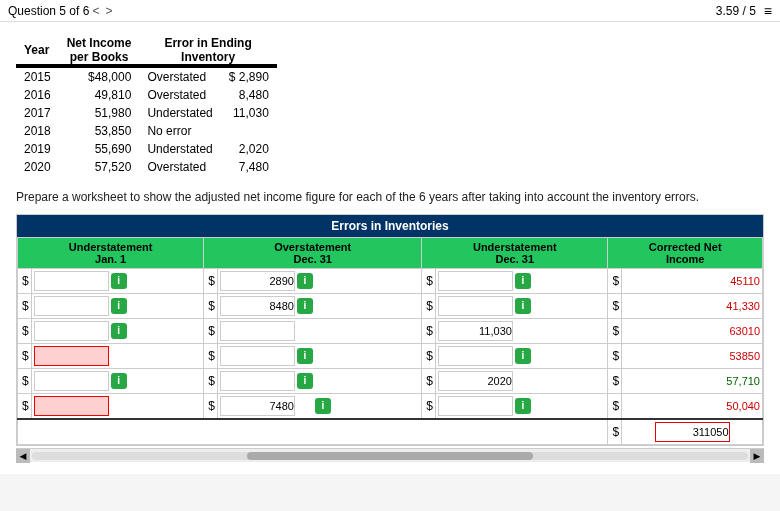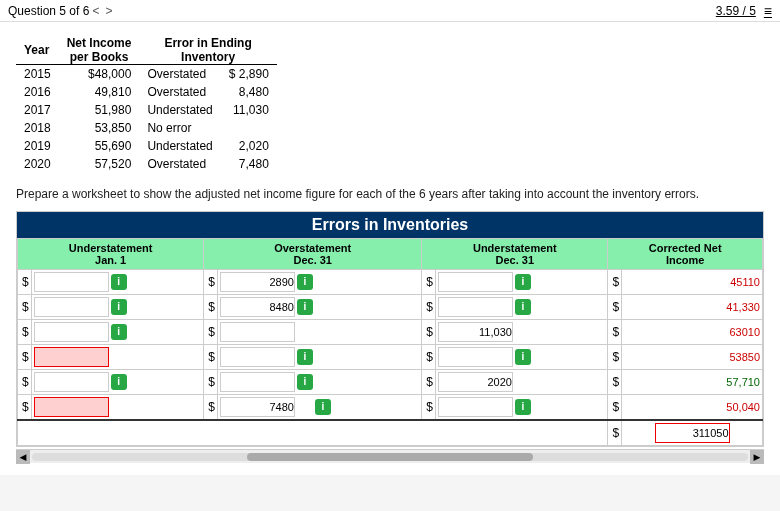--- a/index.html
+++ b/index.html
@@ -35,21 +35,20 @@
       cursor: pointer;
       font-size: 12px;
       color: #555;
       padding: 0 3px;
     }
     .top-right {
       display: flex;
       align-items: center;
       gap: 8px;
       font-size: 12px;
-      text-decoration: underline;
     }
     .score {
       font-size: 12px;
     }
     .menu-icon {
       font-size: 14px;
       cursor: pointer;
     }
 
     .content {
@@ -65,21 +64,21 @@
 
     .data-table {
       border-collapse: collapse;
       margin-bottom: 14px;
       font-size: 12px;
     }
     .data-table th {
       font-weight: bold;
       text-align: center;
       padding: 2px 8px;
-      border-bottom: 1px solid #000000;
+      border-bottom: 4px solid #000000;
     }
     .data-table th.left {
       text-align: left;
     }
     .data-table td {
       padding: 2px 8px;
       text-align: right;
       margin-left: 48px;
     }
     .data-table td.year {
@@ -98,21 +97,21 @@
     
     .worksheet-wrapper {
       border: 1px solid #ccc;
       overflow-x: auto;
     }
     .worksheet-header {
       background: #003366;
       color: white;
       text-align: center;
       padding: 4px;
-      font-size: 16px;
+      font-size: 12px;
       font-weight: bold;
     }
     .worksheet-table {
       border-collapse: collapse;
       width: 100%;
       font-size: 12px;
     }
     .worksheet-table th {
       border: 1px solid #ccc;
       padding: 3px 6px;
@@ -199,21 +198,21 @@
     .scroll-thumb {
       position: absolute;
       left: 30%;
       width: 40%;
       height: 100%;
       background: #aaa;
       border-radius: 4px;
     }
 
     .col-header-row th {
-      background: #86efac;
+      background: #22c55e;
     }
   </style>
 </head>
 <body>
 
 <div class="top-bar">
   <div class="top-left">
     <span class="question-label">Question 5 of 6</span>
     <button class="nav-btn">&lt;</button>
     <button class="nav-btn">&gt;</button>

